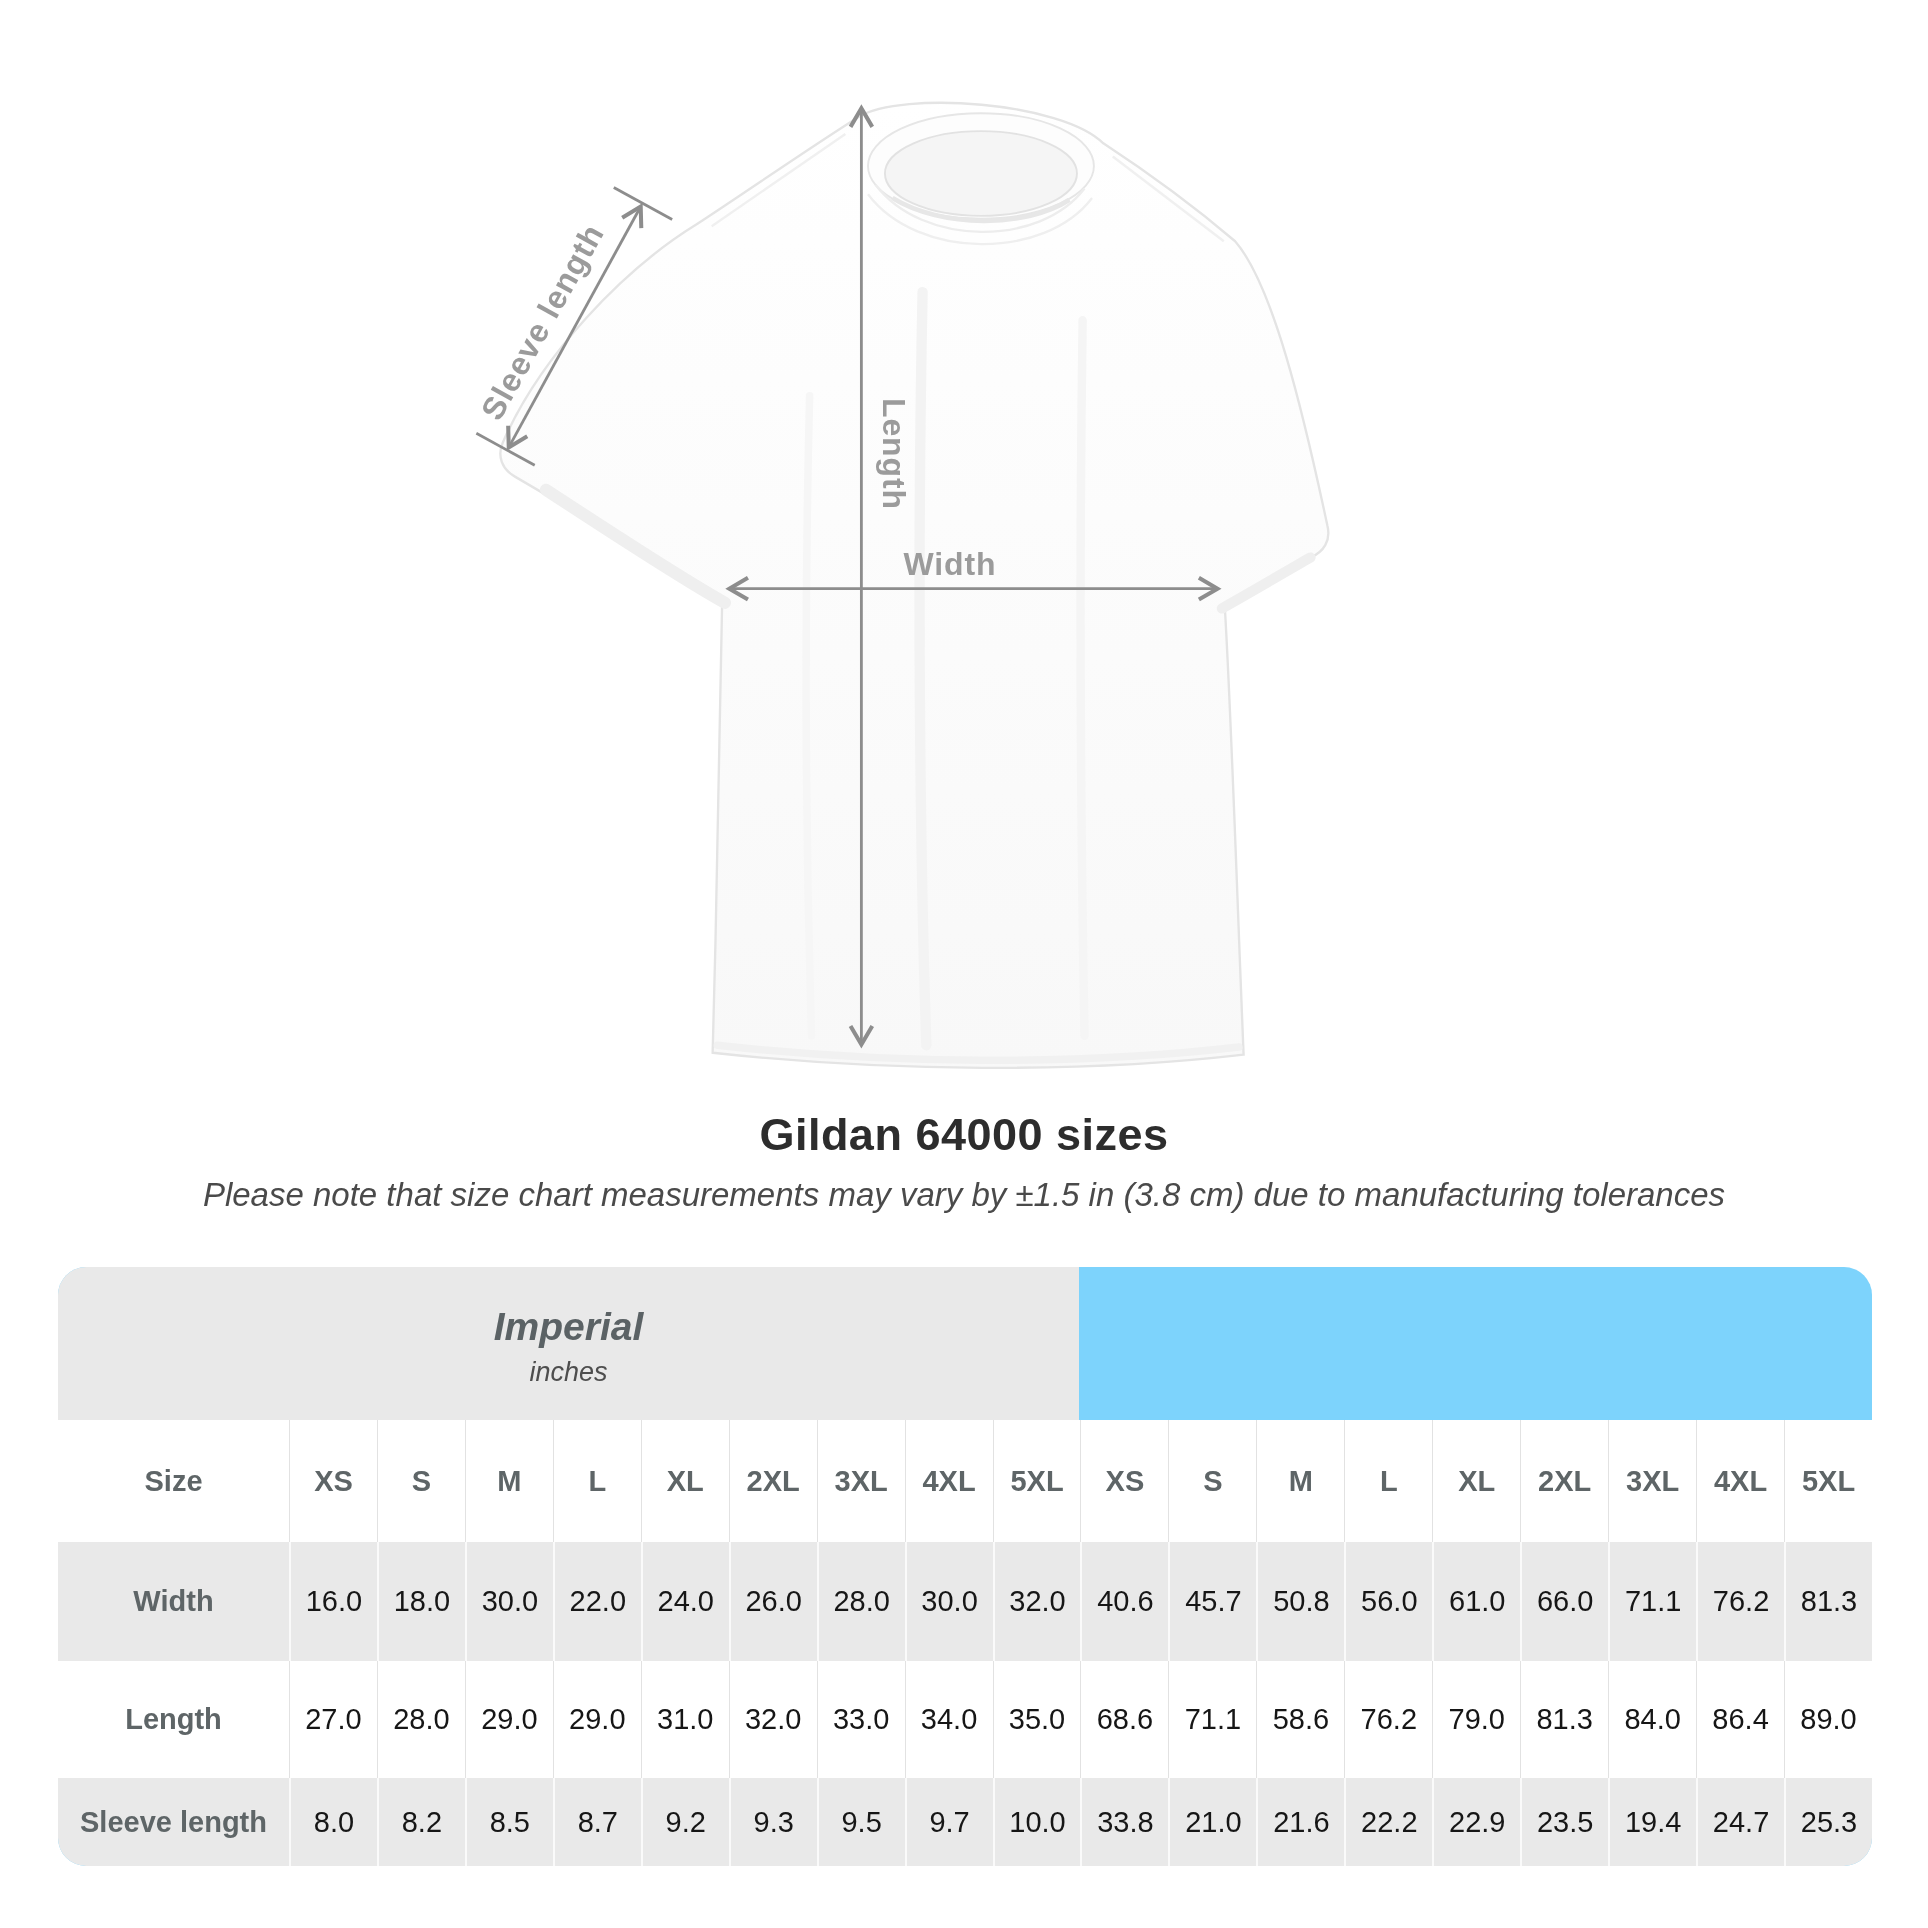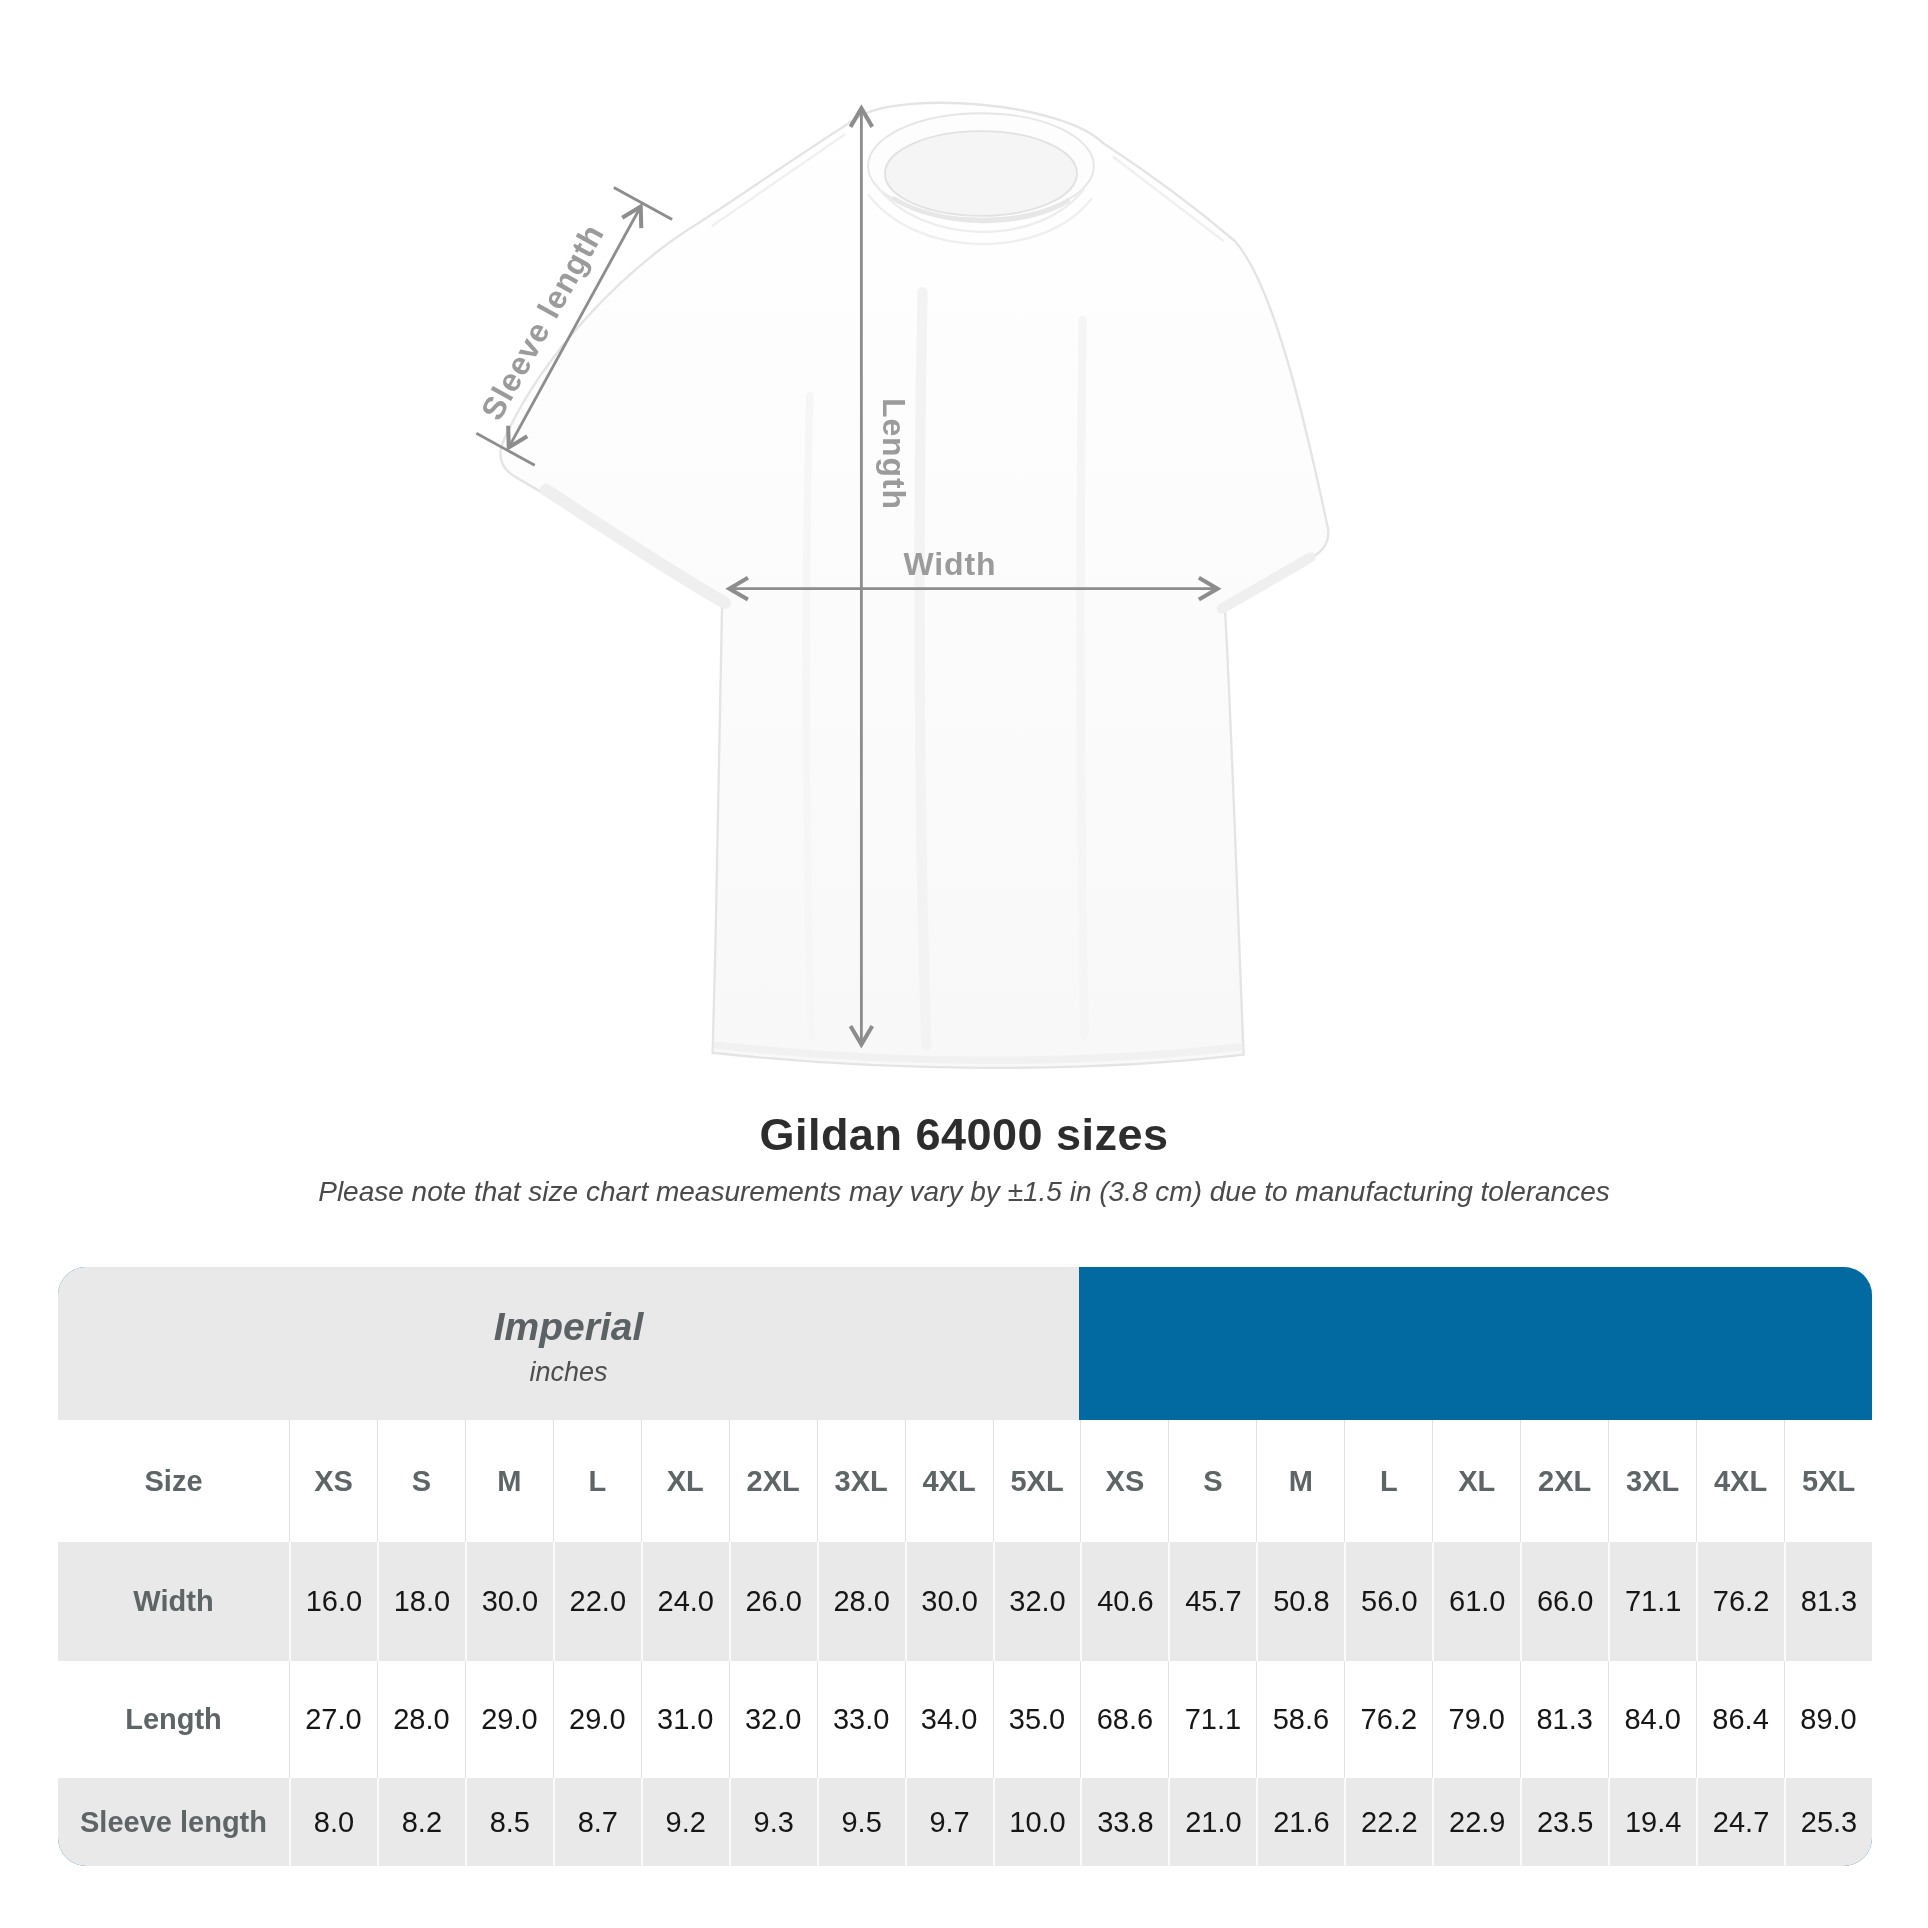--- a/index.html
+++ b/index.html
@@ -13,25 +13,25 @@
   .dim-label{
     position:absolute;color:#9b9b9b;font-weight:bold;font-size:32px;
     white-space:nowrap;letter-spacing:0.9px;
   }
   .dim-label.sleeve{left:543px;top:322px;transform:translate(-50%,-50%) rotate(-61deg);}
   .dim-label.len{left:893px;top:454px;transform:translate(-50%,-50%) rotate(90deg);}
   .dim-label.wid{left:950px;top:564px;transform:translate(-50%,-50%);}
   
   .title-block{position:absolute;left:0;top:1109px;width:1928px;text-align:center;}
   .title-block h1{margin:0;font-size:45px;font-weight:bold;color:#2d2d2d;letter-spacing:0.5px;}
-  .title-block .note{margin-top:15px;font-size:28px;font-style:italic;color:#4a4a4a;}
+  .title-block .note{margin-top:15px;font-size:33px;font-style:italic;color:#4a4a4a;}
   
   .size-table{
     position:absolute;left:58px;top:1267px;width:1814px;height:599px;
-    border-radius:28px;overflow:hidden;background:#0369a1;
+    border-radius:28px;overflow:hidden;background:#7dd3fc;
   }
   .unit-header{display:grid;grid-template-columns:1021px 793px;height:153px;}
   .unit-half{background:#e9e9e9;display:flex;flex-direction:column;align-items:center;justify-content:center;gap:7.5px;padding-top:5.6px;}
   .unit-half .u-label{font-size:39px;font-weight:bold;font-style:italic;color:#5b6265;}
   .unit-half .u-sub{font-size:27px;font-style:italic;color:#4e4e4e;}
   .trow{display:grid;grid-template-columns:231px repeat(18,1fr);}
   .row-sizes{height:122px;}
   .row-w{height:119px;}
   .row-l{height:117px;}
   .row-s{height:89px;}

